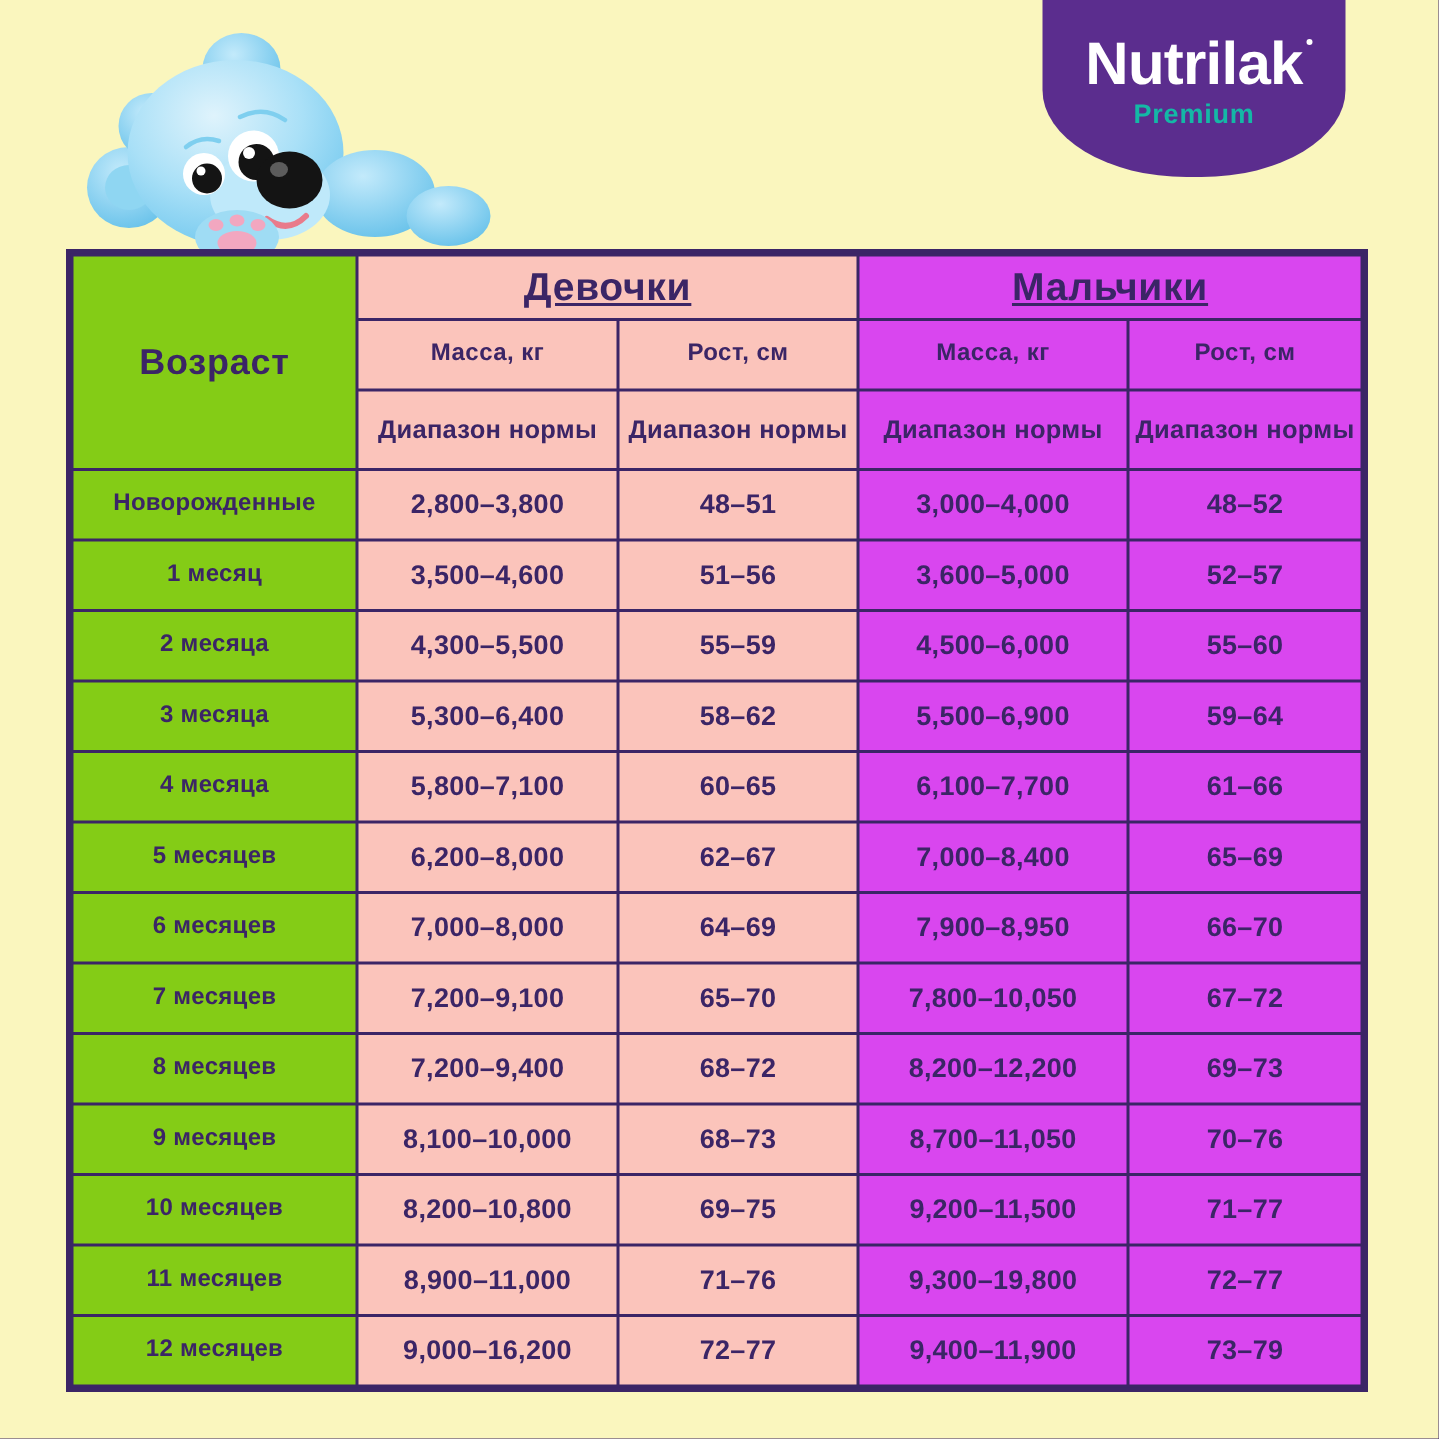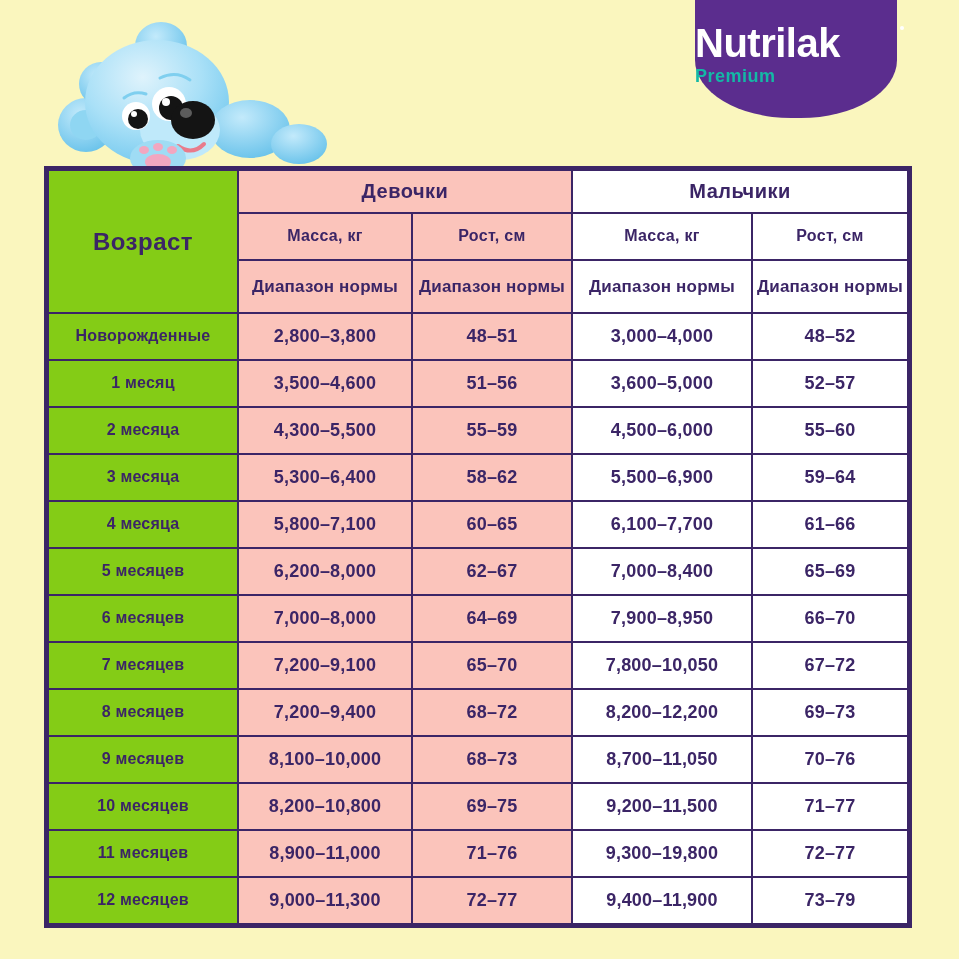--- a/index.html
+++ b/index.html
@@ -20,20 +20,21 @@
   .logo-badge {
     position: absolute;
     left: 695px;
     top: 0px;
     width: 202px;
     height: 118px;
     background: #5B2D8E;
     border-radius: 0 0 96px 96px / 0 0 58px 58px;
     display: flex;
     flex-direction: column;
+    align-items: center;
     justify-content: center;
     box-sizing: border-box;
     padding-bottom: 10px;
   }
   .logo-word {
     color: #FFFFFF;
     font-size: 40px;
     font-weight: bold;
     letter-spacing: -0.5px;
     line-height: 1;
@@ -90,27 +91,28 @@
     vertical-align: middle;
     color: #3B2566;
     font-weight: bold;
     line-height: 1.05;
     border: 0;
   }
 
   
   .c-age   { background: #84cc16; }
   .c-girl  { background: #FBC4BB; }
-  .c-boy   { background: #ffffff; }
+  .c-boy   { background: #d946ef; }
 
   
   .h-gender {
-    font-size: 20px;
+    font-size: 26px;
     letter-spacing: 0.5px;
     height: 41px;
+    text-decoration: underline;
   }
   .h-metric {
     font-size: 16px;
     letter-spacing: 0.3px;
     height: 45px;
   }
   .h-range {
     font-size: 17px;
     letter-spacing: 0.2px;
     height: 51px;
@@ -302,20 +304,20 @@
         </tr>
         <tr>
           <td class="c-age row-cell age-cell">11 месяцев</td>
           <td class="c-girl row-cell">8,900–11,000</td>
           <td class="c-girl row-cell">71–76</td>
           <td class="c-boy row-cell">9,300–19,800</td>
           <td class="c-boy row-cell">72–77</td>
         </tr>
         <tr>
           <td class="c-age row-cell age-cell">12 месяцев</td>
-          <td class="c-girl row-cell">9,000–11,300</td>
+          <td class="c-girl row-cell">9,000–16,200</td>
           <td class="c-girl row-cell">72–77</td>
           <td class="c-boy row-cell">9,400–11,900</td>
           <td class="c-boy row-cell">73–79</td>
         </tr>
       </tbody>
   </table>
 </div>
 
 </body></html>

